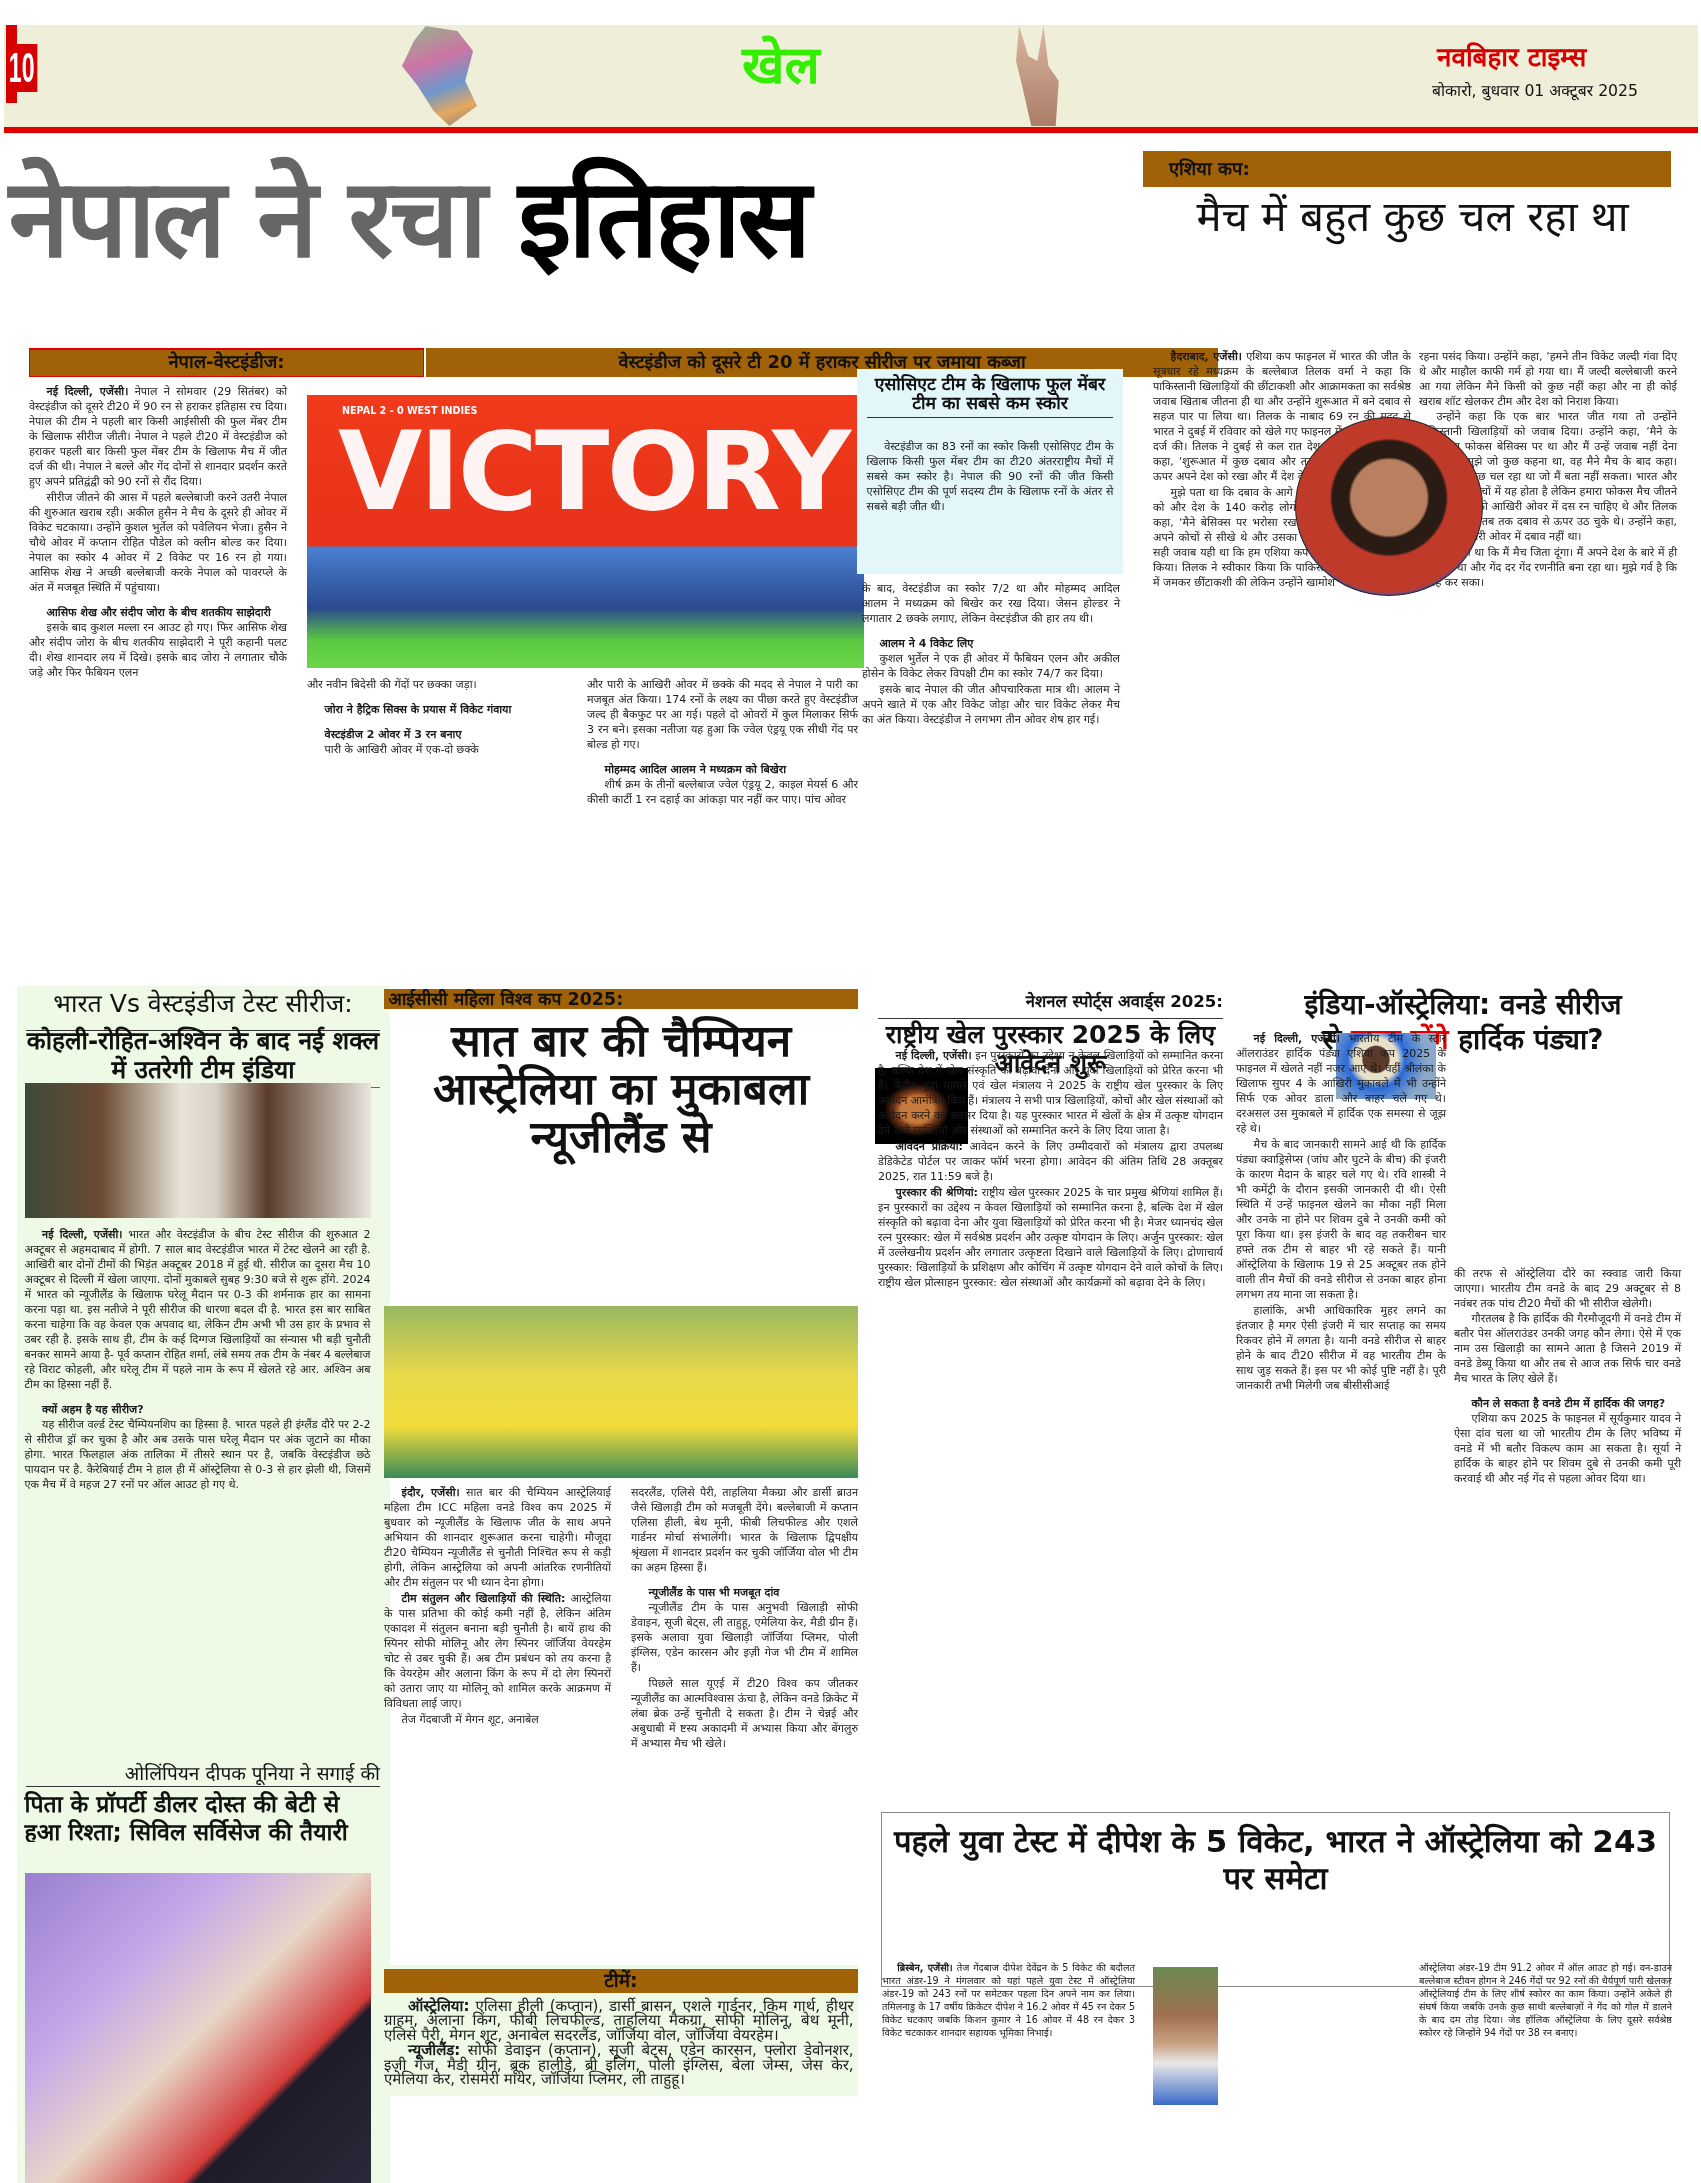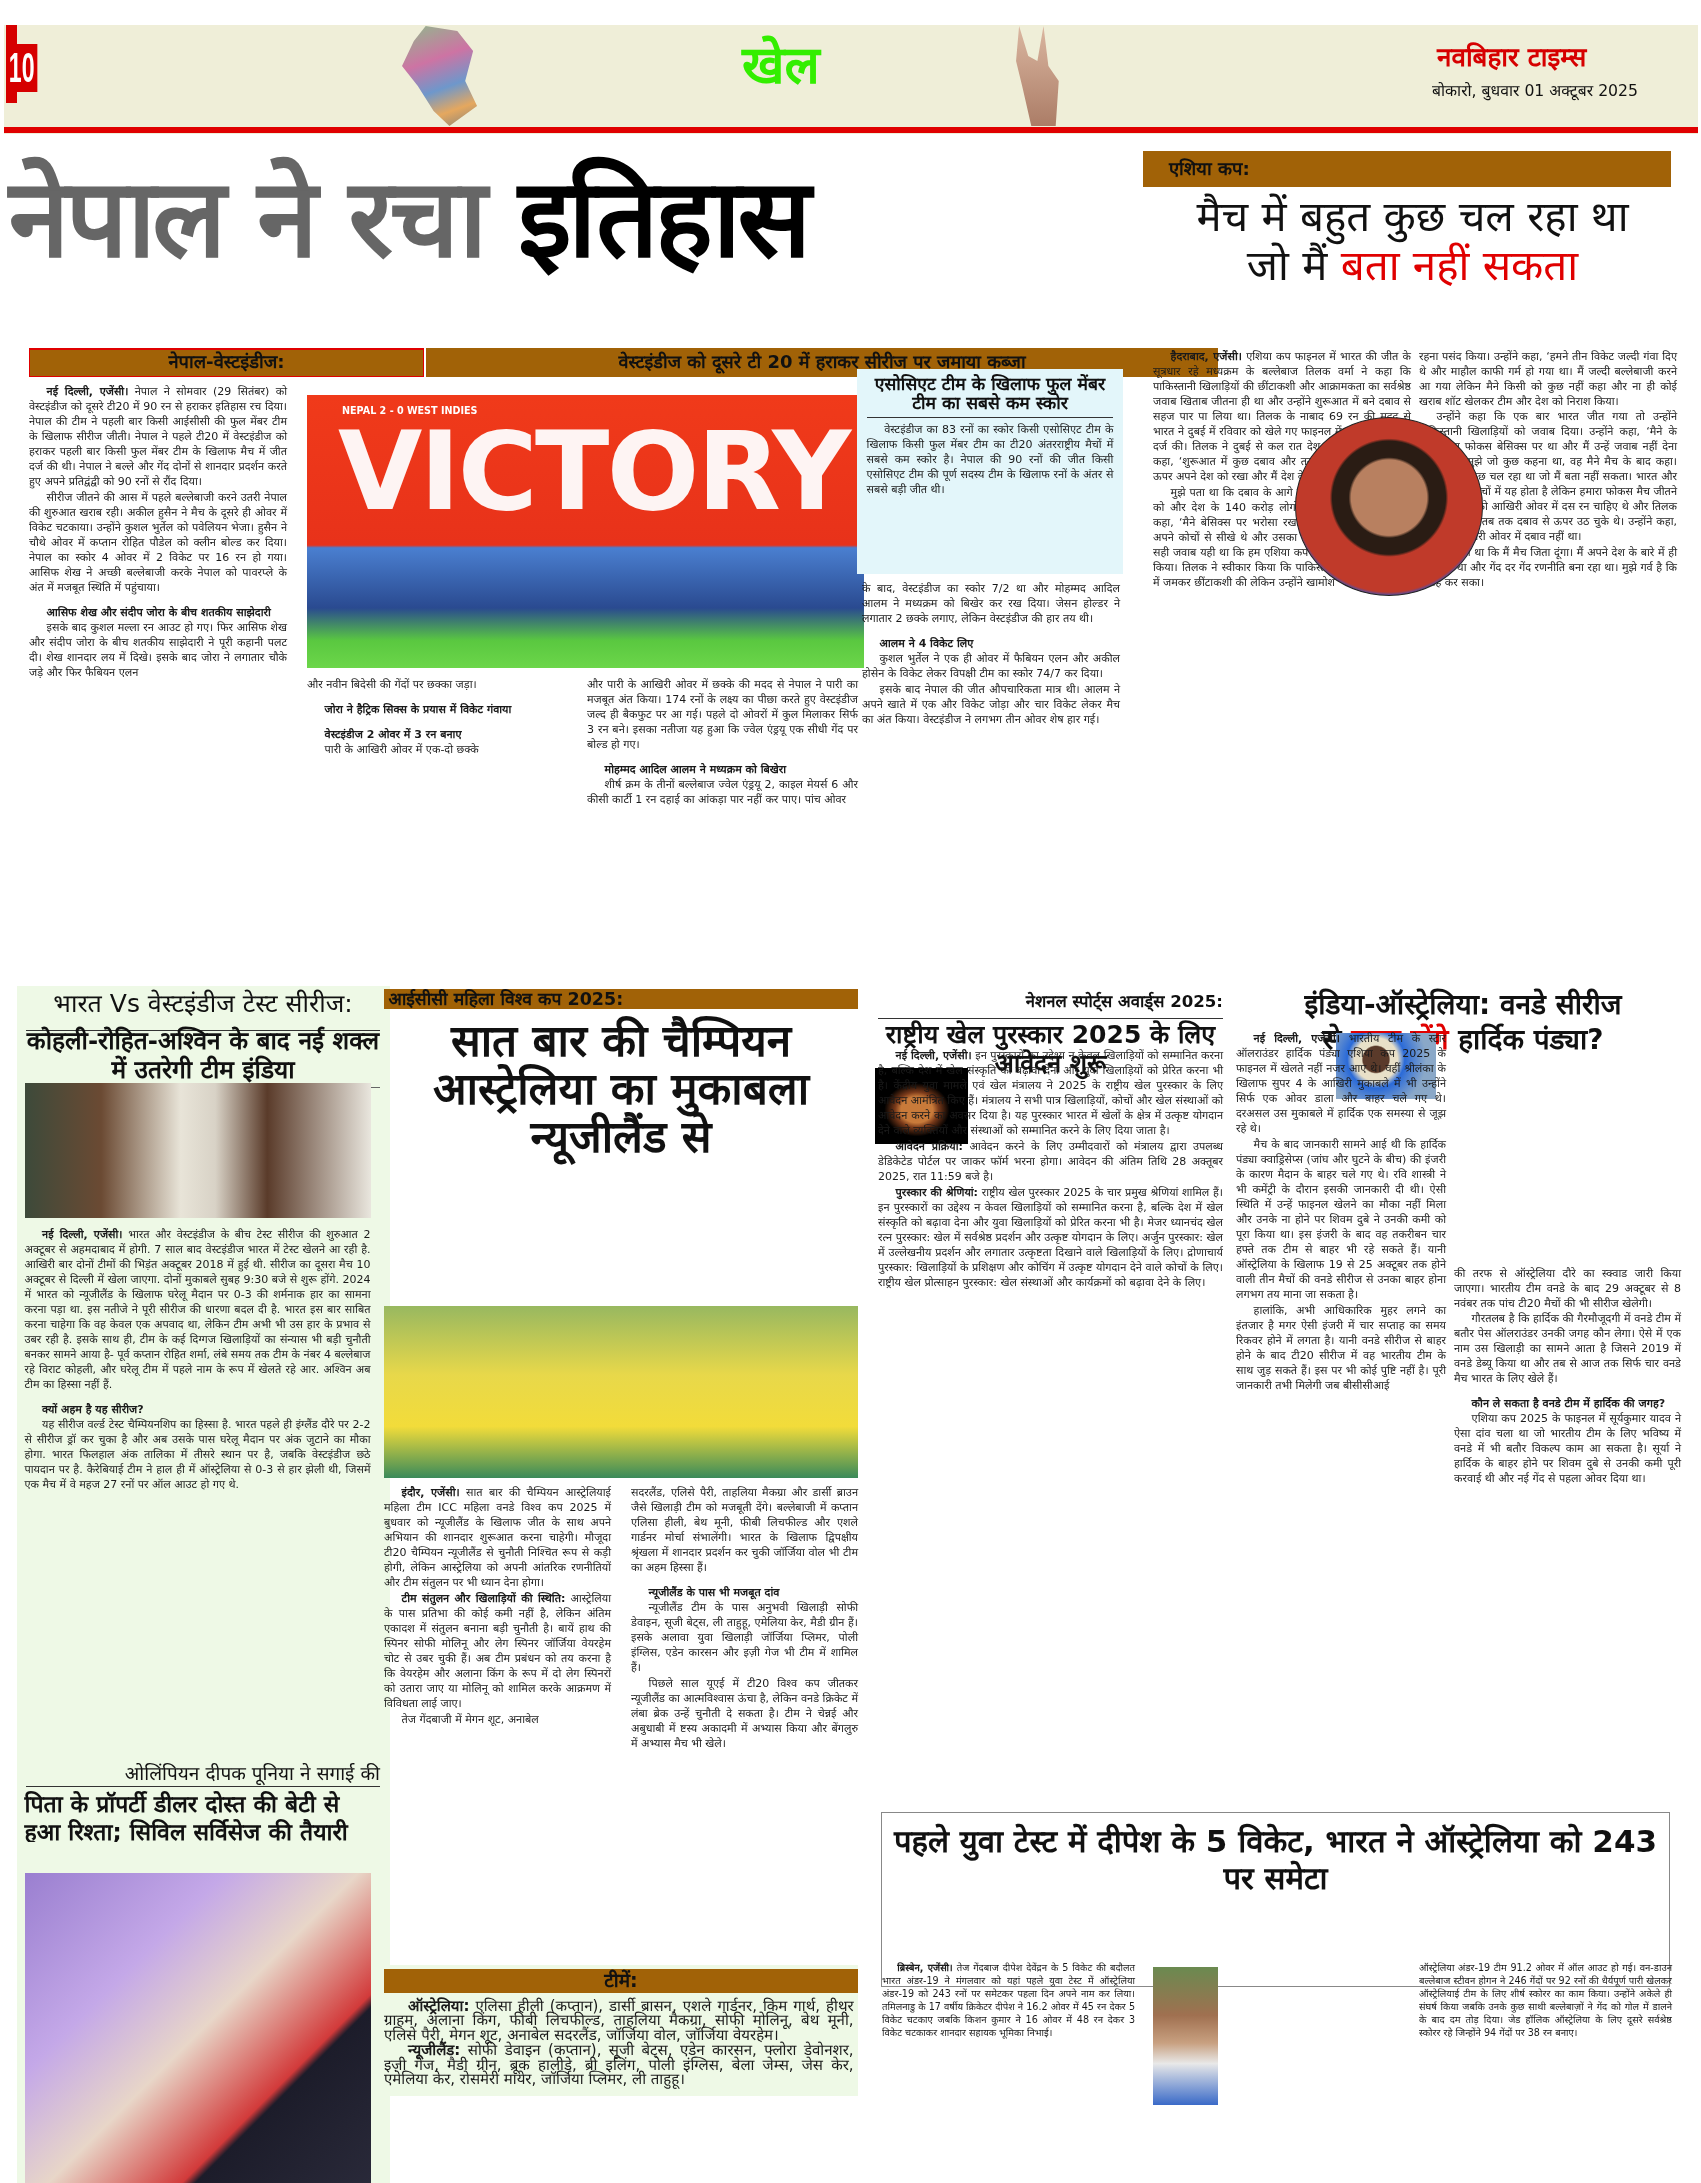--- a/index.html
+++ b/index.html
@@ -49,34 +49,33 @@
   <div class="sub">वेस्टइंडीज 2 ओवर में 3 रन बनाए</div>
   <p>पारी के आखिरी ओवर में एक-दो छक्के</p>
 </div>
 <div class="abs body-text" style="left:587px;top:677px;width:271px">
   <div>और पारी के आखिरी ओवर में छक्के की मदद से नेपाल ने पारी का मजबूत अंत किया। 174 रनों के लक्ष्य का पीछा करते हुए वेस्टइंडीज जल्द ही बैकफुट पर आ गई। पहले दो ओवरों में कुल मिलाकर सिर्फ 3 रन बने। इसका नतीजा यह हुआ कि ज्वेल एंड्रयू एक सीधी गेंद पर बोल्ड हो गए।</div>
   <div class="sub">मोहम्मद आदिल आलम ने मध्यक्रम को बिखेरा</div>
   <p>शीर्ष क्रम के तीनों बल्लेबाज ज्वेल एंड्रयू 2, काइल मेयर्स 6 और कीसी कार्टी 1 रन दहाई का आंकड़ा पार नहीं कर पाए। पांच ओवर</p>
 </div>
 
 <div class="abs" style="left:857px;top:369px;width:266px;height:205px;background:#e3f6fa;padding:6.1px 9.6px">
-  <div style="font-weight:bold;font-size:17.5px;line-height:19px;text-align:center;border-bottom:0.9px solid #333;padding-bottom:3.5px;margin-bottom:4px">एसोसिएट टीम के खिलाफ फुल मेंबर टीम का सबसे कम स्कोर</div>
+  <div style="font-weight:bold;font-size:17.5px;line-height:19px;text-align:center;border-bottom:0.9px solid #333;padding-bottom:3.5px;margin-bottom:21px">एसोसिएट टीम के खिलाफ फुल मेंबर टीम का सबसे कम स्कोर</div>
   <div class="body-text" style="text-indent:1.6em">वेस्टइंडीज का 83 रनों का स्कोर किसी एसोसिएट टीम के खिलाफ किसी फुल मेंबर टीम का टी20 अंतरराष्ट्रीय मैचों में सबसे कम स्कोर है। नेपाल की 90 रनों की जीत किसी एसोसिएट टीम की पूर्ण सदस्य टीम के खिलाफ रनों के अंतर से सबसे बड़ी जीत थी।</div>
 </div>
 <div class="abs body-text" style="left:862px;top:581px;width:258px">
   <div>के बाद, वेस्टइंडीज का स्कोर 7/2 था और मोहम्मद आदिल आलम ने मध्यक्रम को बिखेर कर रख दिया। जेसन होल्डर ने लगातार 2 छक्के लगाए, लेकिन वेस्टइंडीज की हार तय थी।</div>
   <div class="sub">आलम ने 4 विकेट लिए</div>
   <p>कुशल भुर्तेल ने एक ही ओवर में फैबियन एलन और अकील होसेन के विकेट लेकर विपक्षी टीम का स्कोर 74/7 कर दिया।</p>
   <p>इसके बाद नेपाल की जीत औपचारिकता मात्र थी। आलम ने अपने खाते में एक और विकेट जोड़ा और चार विकेट लेकर मैच का अंत किया। वेस्टइंडीज ने लगभग तीन ओवर शेष हार गई।</p>
 </div>
 
 <div class="abs kicker" style="left:1143px;top:151px;width:528px;height:36px;font-size:18.3px;line-height:36px;padding-left:26px">एशिया कप:</div>
 <div class="abs" style="left:1144px;top:192px;width:537px;font-weight:normal;font-size:42px;line-height:49px;text-align:center">
   <div>मैच में बहुत कुछ चल रहा था</div>
-  <div><span>जो मैं</span> <span style="color:#e00000">बता नहीं सकता</span></div>
 </div>
 <div class="abs body-text" style="left:1153px;top:349px;width:258px">
   <p><b>हैदराबाद, एजेंसी।</b> <span>एशिया कप फाइनल में भारत की जीत के सूत्रधार रहे मध्यक्रम के बल्लेबाज तिलक वर्मा ने कहा कि पाकिस्तानी खिलाड़ियों की छींटाकशी और आक्रामकता का सर्वश्रेष्ठ जवाब खिताब जीतना ही था और उन्होंने शुरूआत में बने दबाव से सहज पार पा लिया था। तिलक के नाबाद 69 रन की मदद से भारत ने दुबई में रविवार को खेले गए फाइनल में 5 विकेट से जीत दर्ज की। तिलक ने दुबई से कल रात देश वापस पहुंचने के बाद कहा, ‘शुरूआत में कुछ दबाव और तनाव था लेकिन मैने सबसे ऊपर अपने देश को रखा और मैं देश के लिए जीतना चाहता था।</span></p>
   <p>मुझे पता था कि दबाव के आगे घुटने टेक दूंगा तो अपने आप को और देश के 140 करोड़ लोगों को निराश करूंगा। उन्होंने कहा, ‘मैने बेसिक्स पर भरोसा रखा जो मैने शुरूआती दिनों में अपने कोचों से सीखे थे और उसका अनुसरण किया। उन्हें सबसे सही जवाब यही था कि हम एशिया कप जीत जाएं और हमने वही किया। तिलक ने स्वीकार किया कि पाकिस्तानी खिलाड़ियों ने मैच में जमकर छींटाकशी की लेकिन उन्होंने खामोश</p>
 </div>
 <div class="abs body-text" style="left:1419px;top:349px;width:258px">
   <div>रहना पसंद किया। उन्होंने कहा, ‘हमने तीन विकेट जल्दी गंवा दिए थे और माहौल काफी गर्म हो गया था। मैं जल्दी बल्लेबाजी करने आ गया लेकिन मैने किसी को कुछ नहीं कहा और ना ही कोई खराब शॉट खेलकर टीम और देश को निराश किया।</div>
   <p>उन्होंने कहा कि एक बार भारत जीत गया तो उन्होंने पाकिस्तानी खिलाड़ियों को जवाब दिया। उन्होंने कहा, ‘मैने के दौरान मेरा फोकस बेसिक्स पर था और मैं उन्हें जवाब नहीं देना चाहता था। मुझे जो कुछ कहना था, वह मैने मैच के बाद कहा। मैच में बहुत कुछ चल रहा था जो मैं बता नहीं सकता। भारत और पाकिस्तान के मैचों में यह होता है लेकिन हमारा फोकस मैच जीतने पर था। भारत को आखिरी ओवर में दस रन चाहिए थे और तिलक ने कहा कि वह तब तक दबाव से ऊपर उठ चुके थे। उन्होंने कहा, ‘मुझ पर आखिरी ओवर में दबाव नहीं था।</p>
   <p>मुझे पता था कि मैं मैच जिता दूंगा। मैं अपने देश के बारे में ही सोच रहा था और गेंद दर गेंद रणनीति बना रहा था। मुझे गर्व है कि मैं यह कर सका।</p>
 </div>

